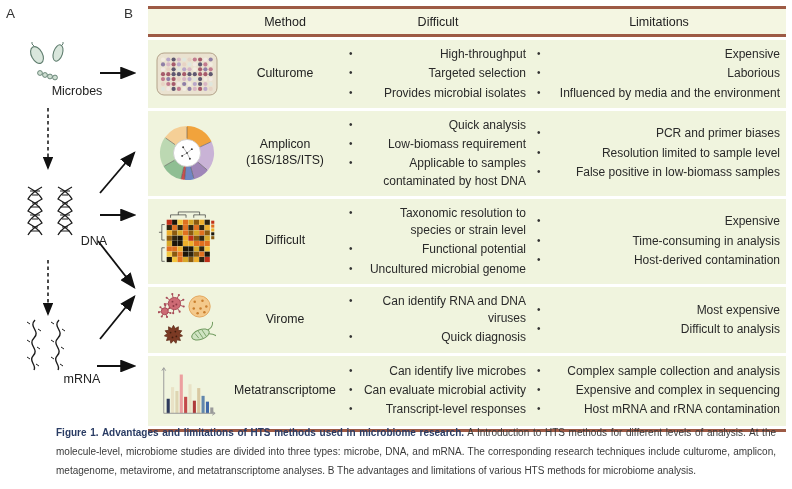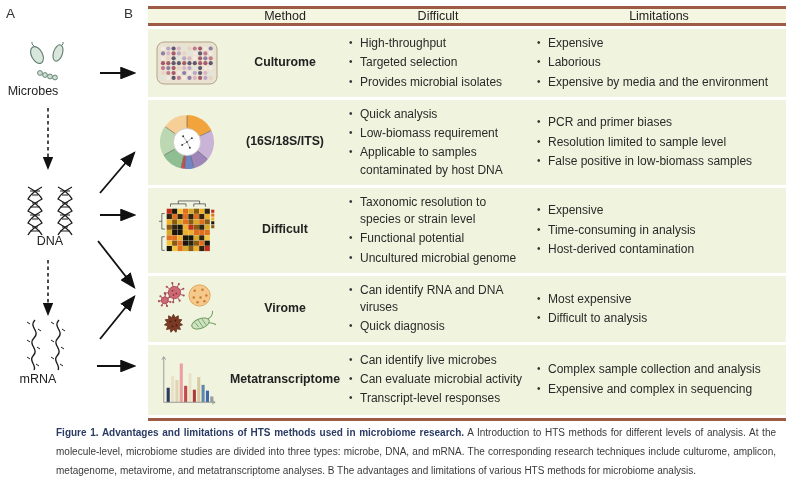--- a/index.html
+++ b/index.html
@@ -2,43 +2,43 @@
 <html style="--border: #9d5a45; --rowbg: #f0f4de; --headbg: #f4f6e2; --capblue: #2a3c64;"><head>
 <meta charset="utf-8">
 <style>
   html,body{margin:0;padding:0;background:#fff;}
   .figure{position:relative;width:792px;height:489px;background:#fff;overflow:hidden;
           font-family:"Liberation Sans","DejaVu Sans",sans-serif;color:#2a2a2a;}
 
   
   .panel-a{position:absolute;left:0;top:0;width:150px;height:410px;}
   .plabel{position:absolute;font-size:13.5px;color:#333;}
-  .nlabel{position:absolute;font-size:12.5px;color:#222;text-align:center;}
+  .nlabel{position:absolute;font-size:12.5px;color:#222;text-align:center;margin-left:44px;}
   .node{position:absolute;}
   .arrows{position:absolute;left:0;top:0;}
 
   
   .tableb{position:absolute;left:148px;top:6px;width:638px;}
   .tborder{height:3px;background:var(--border,#9d5a45);}
   .theader{display:grid;grid-template-columns:78px 118px 188px 1fr;align-items:center;
-           background:var(--headbg,#f4f6e2);height:14px;font-size:12.5px;color:#222;}
+           background:var(--headbg,#f4f6e2);height:25px;font-size:12.5px;color:#222;}
   .hcell{text-align:center;}
   .trow{display:grid;grid-template-columns:78px 118px 188px 1fr;align-items:center;
         background:var(--rowbg,#f0f4de);margin-top:3px;}
   .trow:nth-child(1){min-height:62px;}
   .trow:nth-child(2){min-height:72px;}
   .trow:nth-child(3){min-height:72px;}
   .trow:nth-child(4){min-height:64px;}
   .trow:nth-child(5){min-height:70px;}
   .c-icon{display:flex;justify-content:center;align-items:center;padding:3px 2px;}
   .c-icon svg{display:block;}
-  .c-method{text-align:center;font-size:12.3px;color:#222;line-height:1.3;font-weight:bold;}
+  .c-method{text-align:center;font-size:12.3px;color:#222;line-height:1.3;}
   .c-method .m1,.c-method .m2{white-space:nowrap;}
   ul.cell{list-style:none;margin:4px 0;padding:0 6px 0 5px;font-size:12px;line-height:1.44;}
-  ul.cell li{position:relative;padding-left:11px;margin:2px 0;}
+  ul.cell li{position:relative;padding-left:11px;margin:2px 0;text-align:right;}
   ul.cell li::before{content:"\2022";position:absolute;left:0;top:1px;font-size:10px;color:#333;}
   .bottom-border{margin-top:3px;}
 
   
   .caption{position:absolute;left:45px;right:5px;top:412px;margin:11px;font-size:10px;
            line-height:19px;text-align:justify;color:#3a3a3a;}
   .capb{font-weight:700;color:var(--capblue,#2a3c64);}
 </style>
 </head>
 <body>
@@ -207,21 +207,21 @@
       <div class="m2"></div>
     </div>
     <ul class="cell c-adv">
             <li>High-throughput</li>
             <li>Targeted selection</li>
             <li>Provides microbial isolates</li>
           </ul>
     <ul class="cell c-lim">
             <li>Expensive</li>
             <li>Laborious</li>
-            <li>Expensive by media and the environment</li>
+            <li>Influenced by media and the environment</li>
           </ul>
   </div>
         <div class="trow">
     <div class="cell c-icon">
             <svg width="58" height="58" viewBox="-30 -30 60 60">
     <g class="wheel">
                 <path d="M0,0 L0.00,-28.00 A28,28 0 0 1 25.38,-11.83 Z" fill="#f1a33c"></path>
                 <path d="M0,0 L25.38,-11.83 A28,28 0 0 1 21.45,18.00 Z" fill="#c9b3d6"></path>
                 <path d="M0,0 L21.45,18.00 A28,28 0 0 1 7.25,27.05 Z" fill="#9f86b8"></path>
                 <path d="M0,0 L7.25,27.05 A28,28 0 0 1 -2.44,27.89 Z" fill="#6f86c4"></path>
@@ -245,20 +245,21 @@
                 <line x1="0" y1="0" x2="-5" y2="3" stroke="#666" stroke-width="0.5"></line>
                 <circle cx="-5" cy="3" r="1" fill="#333"></circle>
                 <line x1="0" y1="0" x2="3" y2="6" stroke="#666" stroke-width="0.5"></line>
                 <circle cx="3" cy="6" r="1" fill="#333"></circle>
                 <line x1="0" y1="0" x2="-4" y2="-6" stroke="#666" stroke-width="0.5"></line>
                 <circle cx="-4" cy="-6" r="1" fill="#333"></circle>
               </g>
   </svg>
           </div>
     <div class="cell c-method">
+      <div class="m1">Amplicon</div>
       <div class="m2">(16S/18S/ITS)</div>
     </div>
     <ul class="cell c-adv">
             <li>Quick analysis</li>
             <li>Low-biomass requirement</li>
             <li>Applicable to samples contaminated by host DNA</li>
           </ul>
     <ul class="cell c-lim">
             <li>PCR and primer biases</li>
             <li>Resolution limited to sample level</li>
@@ -464,20 +465,21 @@
       <div class="m2"></div>
     </div>
     <ul class="cell c-adv">
             <li>Can identify live microbes</li>
             <li>Can evaluate microbial activity</li>
             <li>Transcript-level responses</li>
           </ul>
     <ul class="cell c-lim">
             <li>Complex sample collection and analysis</li>
             <li>Expensive and complex in sequencing</li>
+            <li>Host mRNA and rRNA contamination</li>
           </ul>
   </div>
       </div>
     <div class="tborder bottom-border"></div>
   </div>
 
   <p class="caption"><strong class="capb">Figure 1. Advantages and limitations of HTS methods used in microbiome research.</strong><span> A Introduction to HTS methods for different levels of analysis. At the molecule-level, microbiome studies are divided into three types: microbe, DNA, and mRNA. The corresponding research techniques include culturome, amplicon, metagenome, metavirome, and metatranscriptome analyses. B The advantages and limitations of various HTS methods for microbiome analysis.</span></p>
 </div>
 
 </body></html>

